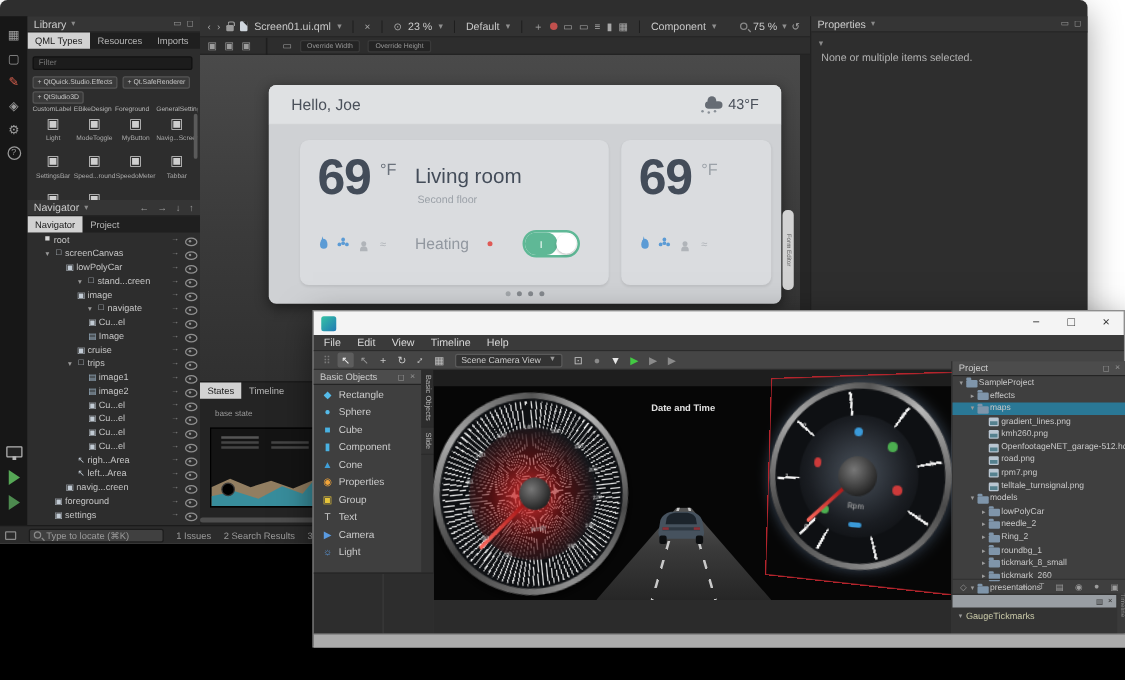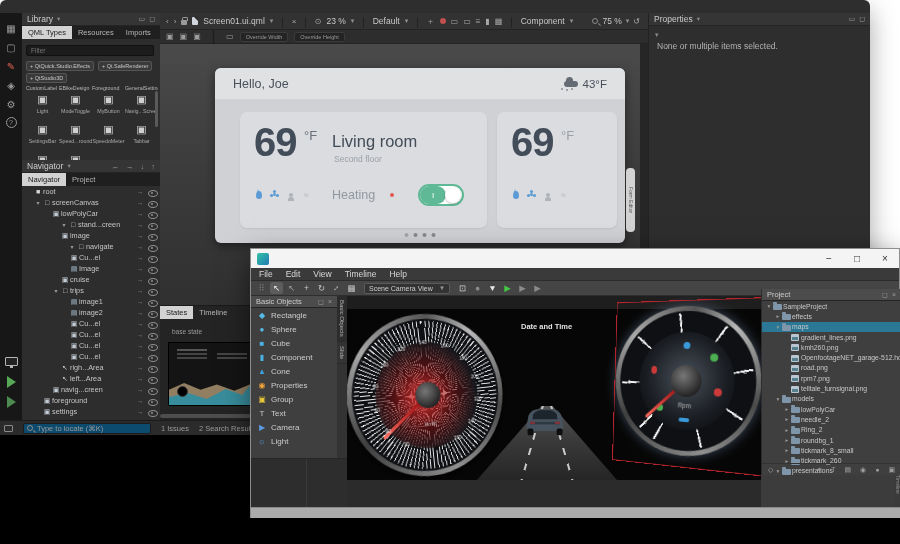--- a/index.html
+++ b/index.html
@@ -132,21 +132,21 @@
   
   .props{position:absolute;left:648px;top:13px;width:222px;height:407px;background:#2e2e2e;border-left:1px solid #222}
   .props-dd{position:absolute;left:6px;top:18px;font-size:7px;color:#8a8a8a}
   .props-msg{position:absolute;left:8px;top:28px;font-size:8.5px;color:#b2b2b2}
 
   
   .statusbar{position:absolute;left:0;top:420px;width:870px;height:15px;background:#2b2b2b;border-top:1px solid #1b1b1b;display:flex;align-items:center;gap:10px;padding-left:4px;font-size:7.5px;color:#9a9a9a}
   .sq-ic{width:9px;height:7px;border:1px solid #8a8a8a;border-radius:1px}
   .mag{width:6px;height:6px;border:1px solid #8a8a8a;border-radius:50%;position:relative}
   .mag::after{content:"";position:absolute;left:5px;top:5px;width:3px;height:1px;background:#8a8a8a;transform:rotate(45deg)}
-  .locfield{display:flex;align-items:center;gap:4px;width:128px;height:11px;background:#0c4a6e;border:1px solid #1c1c1c;border-radius:2px;padding:0 3px}
+  .locfield{display:flex;align-items:center;gap:4px;width:108px;height:11px;background:#404040;border:1px solid #1c1c1c;border-radius:2px;padding:0 3px}
   .sbitem{color:#9a9a9a}
 
   
   .q3d{position:absolute;left:250px;top:248px;width:650px;height:270px;background:#3c3c3c;border:1px solid #8e8e8e;box-shadow:0 8px 26px rgba(0,0,0,.5)}
   .q3d-title{position:absolute;left:0;top:0;width:100%;height:19px;background:#f4f4f4;display:flex;align-items:center}
   .q3d-appicon{width:12px;height:12px;margin:0 6px 0 6px;border-radius:2px;background:linear-gradient(135deg,#35c3a4,#2179b5)}
   .q3d-titletext{font-size:9px;color:#2c2c2c}
   .wctl{position:absolute;top:0;width:28px;height:19px;display:flex;align-items:center;justify-content:center;font-size:10px;color:#333}
   .w-min{right:56px}.w-max{right:28px}.w-close{right:0}
   .q3d-menu{position:absolute;left:0;top:19px;width:100%;height:13px;background:#3a3a3a;border-bottom:1px solid #2b2b2b;display:flex;align-items:center;gap:13px;padding-left:8px}
@@ -940,18 +940,28 @@
         <span>T</span>
         <span>▤</span>
         <span>◉</span>
         <span>●</span>
         <span>▣</span>
       </div>
     </div>
 
     <div class="tl-left"></div>
     <div class="tl-under"></div>
+    <div class="mini">
+      <div class="minibar">
+        <span>▥</span>
+        <span>×</span>
+      </div>
+      <div class="gt-row">
+        <span class="tw">▾</span>
+        <span>GaugeTickmarks</span>
+      </div>
+    </div>
     <div class="vstrip">
       <span>Timeline</span>
     </div>
     <div class="q3d-bottombar"></div>
   </div>
 </div>
 
 </body></html>

